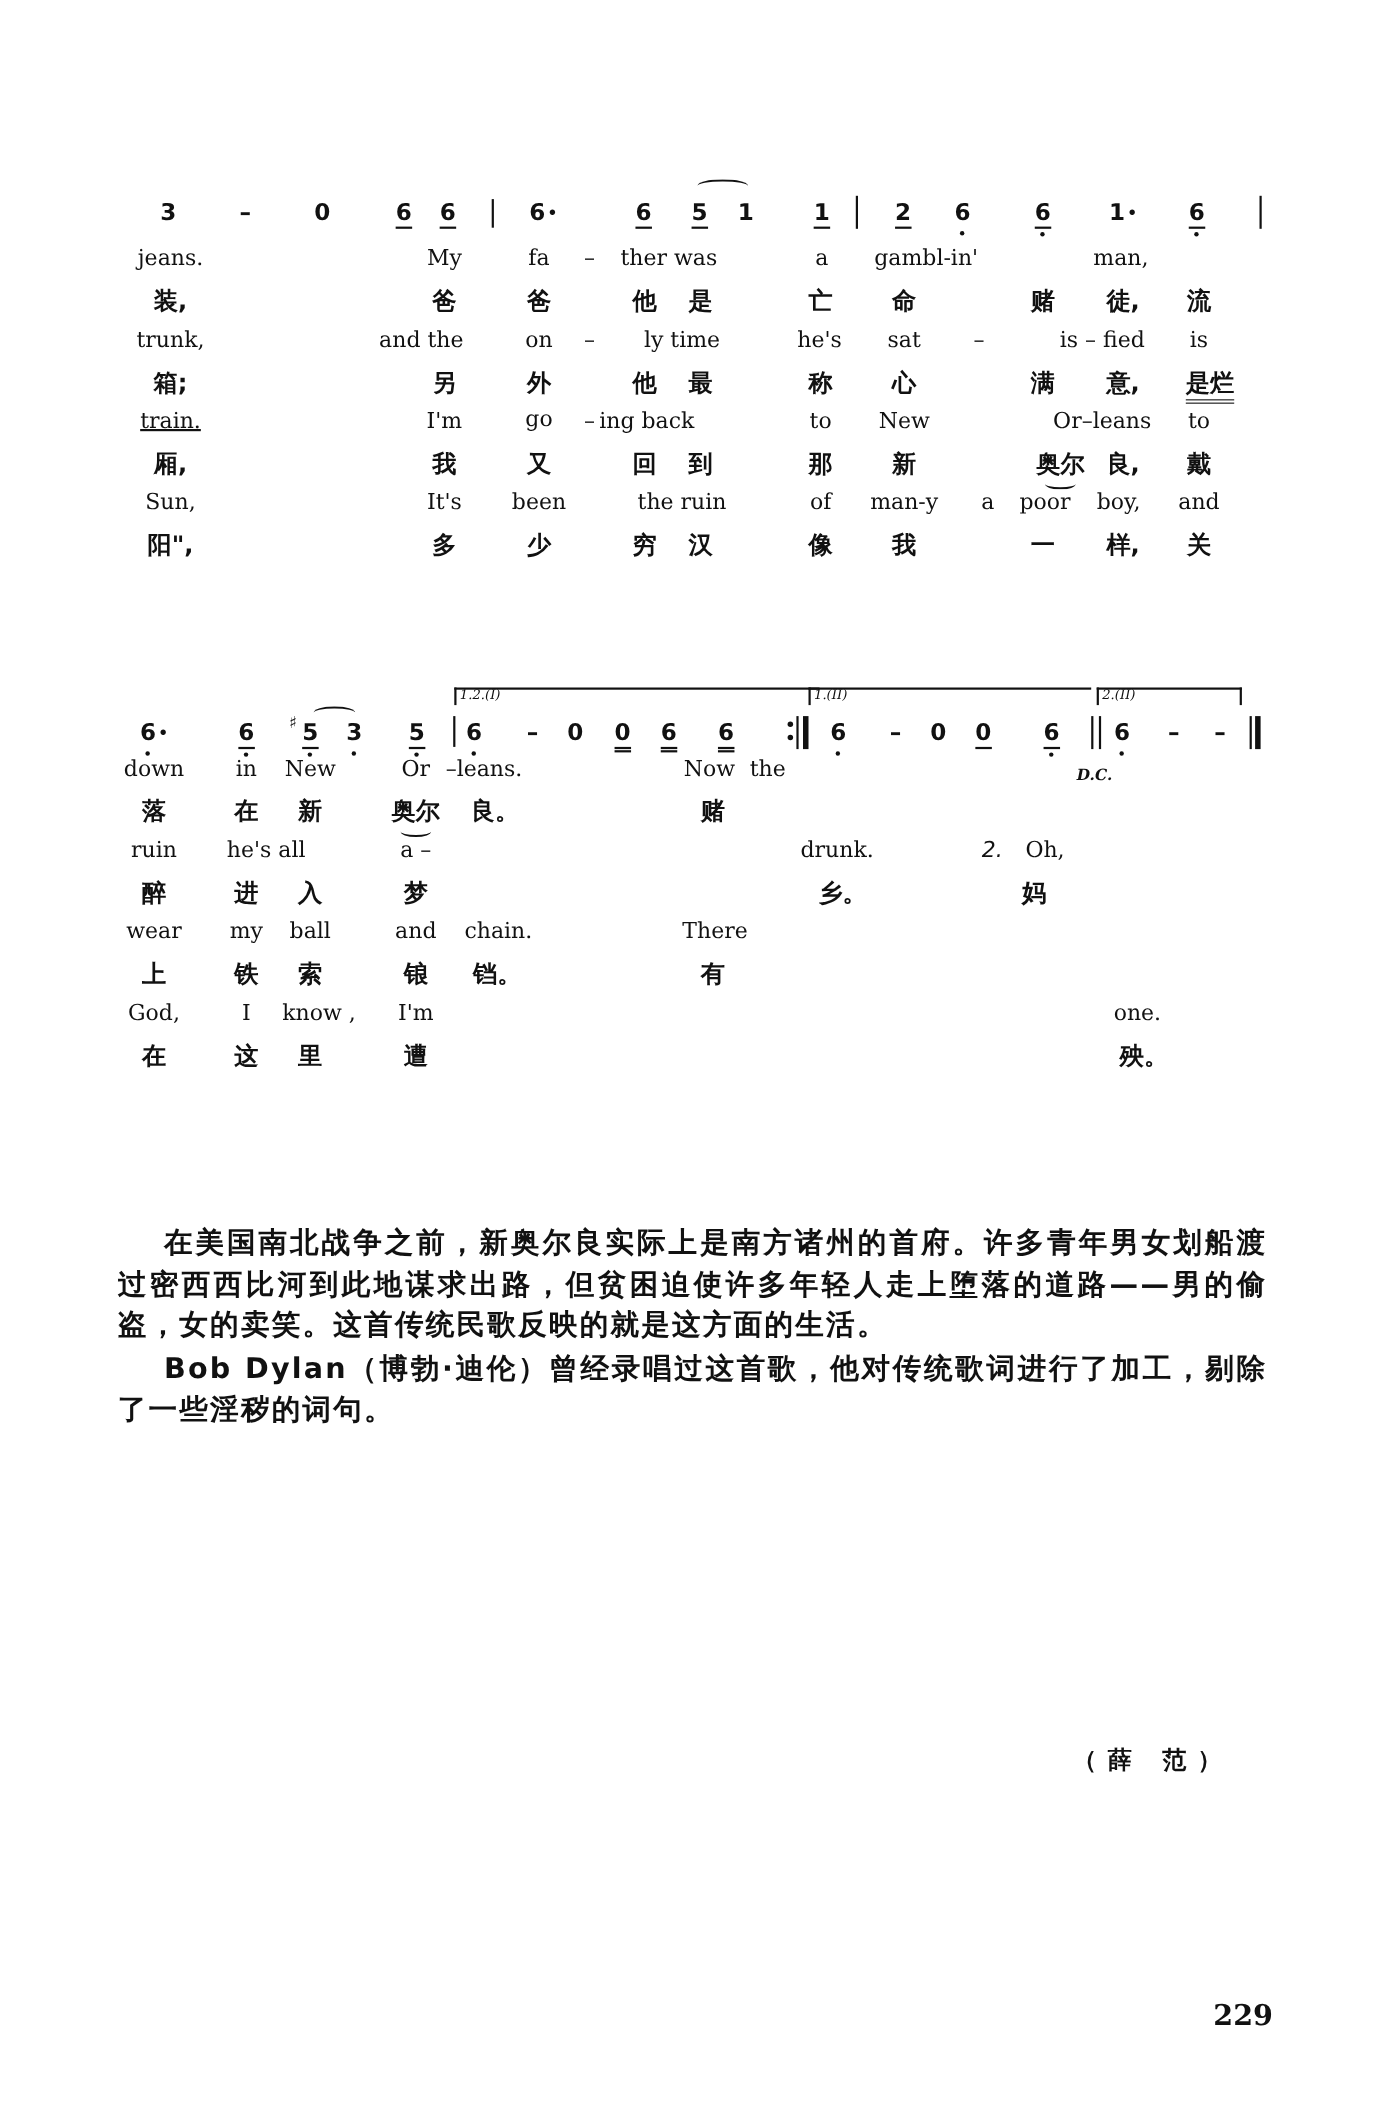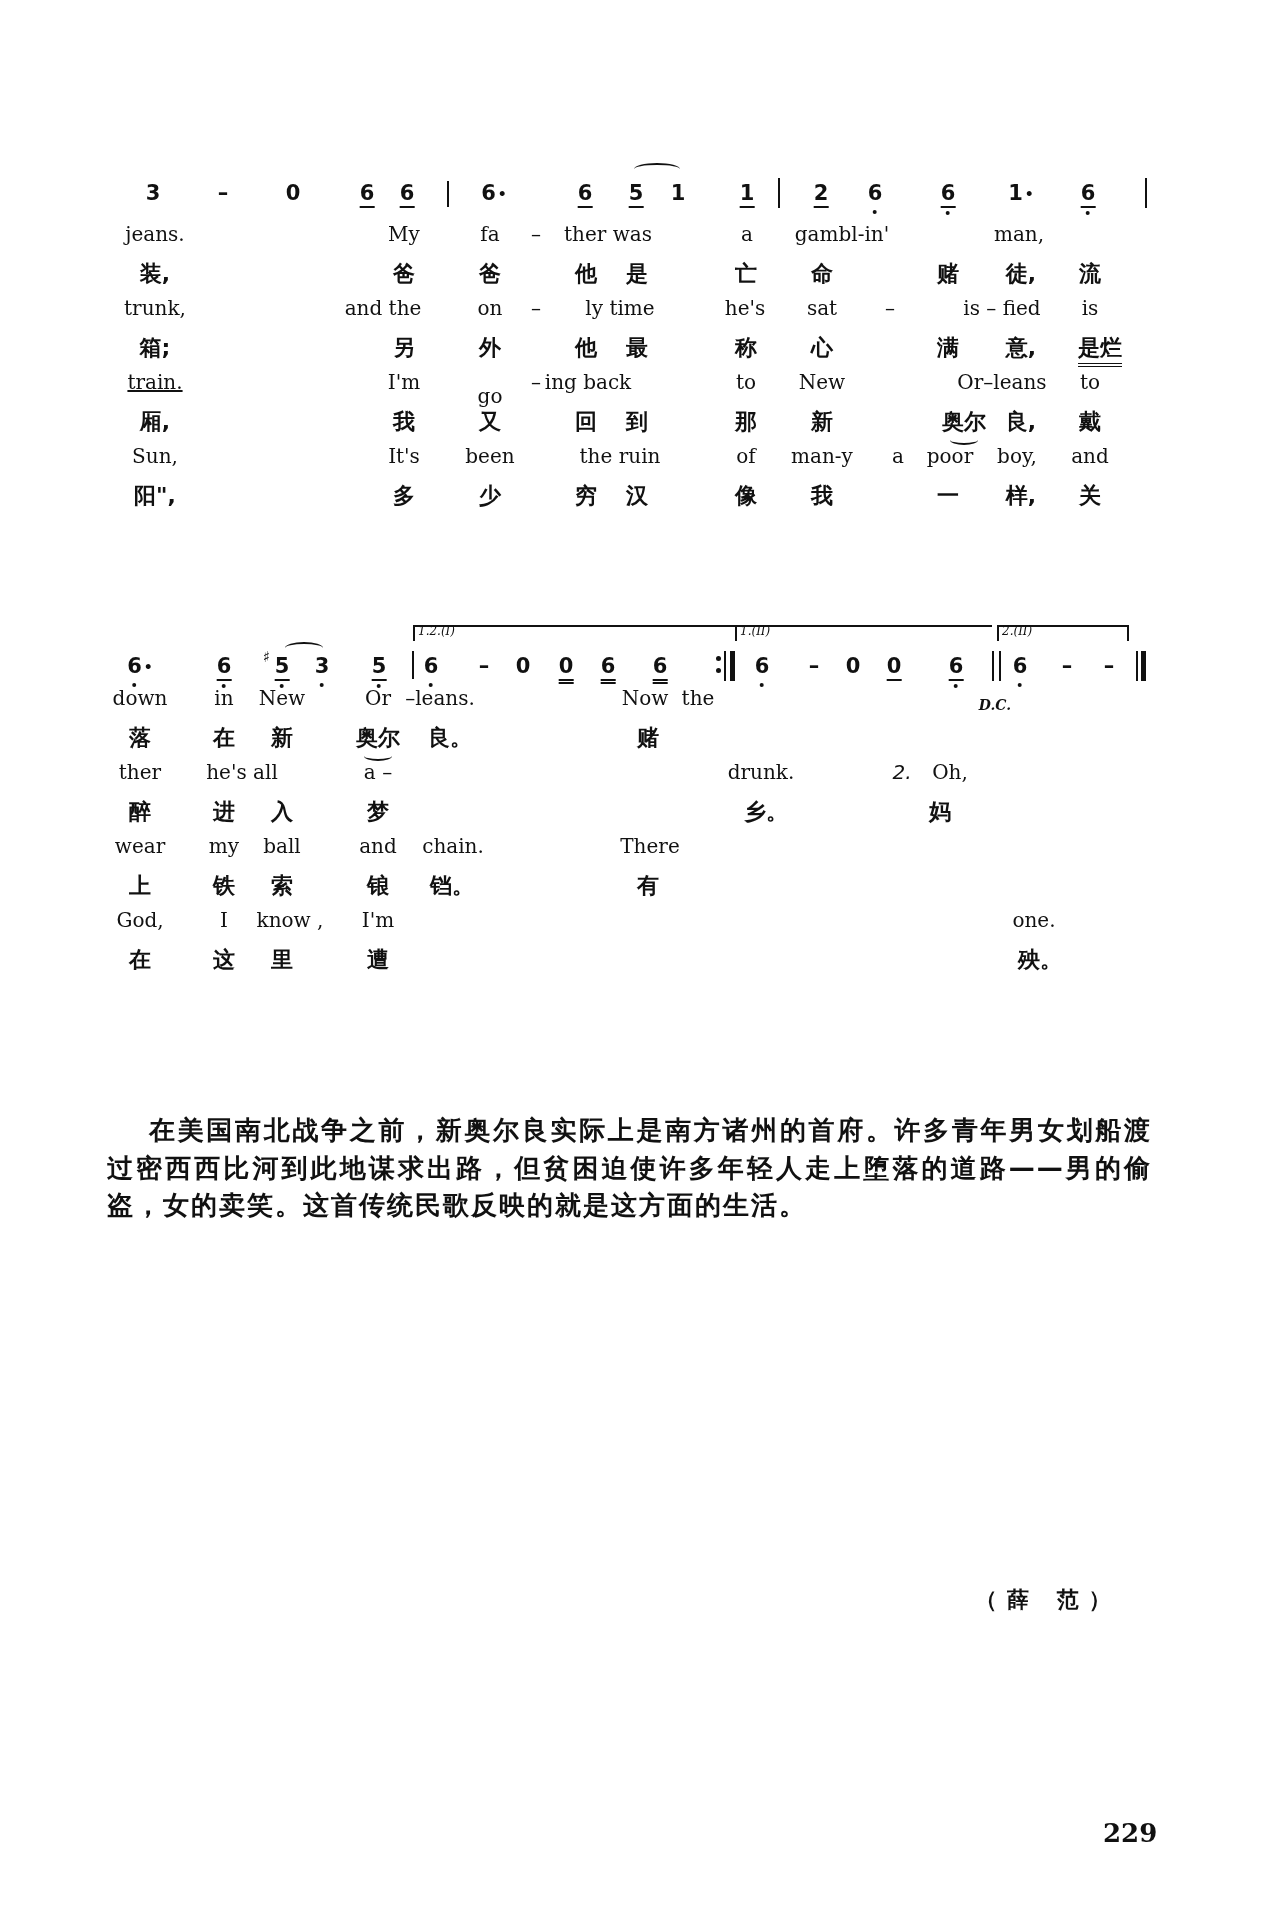--- a/index.html
+++ b/index.html
@@ -107,21 +107,21 @@
           <span class="cell lyric-zh" style="left: 490px; top: 333px;">外</span>
           <span class="cell lyric-zh" style="left: 586px; top: 333px;">他</span>
           <span class="cell lyric-zh" style="left: 637px; top: 333px;">最</span>
           <span class="cell lyric-zh" style="left: 746px; top: 333px;">称</span>
           <span class="cell lyric-zh" style="left: 822px; top: 333px;">心</span>
           <span class="cell lyric-zh" style="left: 948px; top: 333px;">满</span>
           <span class="cell lyric-zh" style="left: 1021px; top: 333px;">意,</span>
           <span class="cell lyric-zh underline-double" style="left: 1100px; top: 333px;">是烂</span>
           <span class="cell lyric-en" style="left: 155px; top: 370px; text-decoration: underline;">train.</span>
           <span class="cell lyric-en" style="left: 404px; top: 370px;">I'm</span>
-          <span class="cell lyric-en" style="left: 490px; top: 384px;">go</span>
+          <span class="cell lyric-en" style="left: 490px; top: 368px;">go</span>
           <span class="cell lyric-en" style="left: 536px; top: 370px;">–</span>
           <span class="cell lyric-en" style="left: 588px; top: 370px;">ing back</span>
           <span class="cell lyric-en" style="left: 746px; top: 370px;">to</span>
           <span class="cell lyric-en" style="left: 822px; top: 370px;">New</span>
           <span class="cell lyric-en" style="left: 1002px; top: 370px;">Or–leans</span>
           <span class="cell lyric-en" style="left: 1090px; top: 370px;">to</span>
           <span class="cell lyric-zh" style="left: 155px; top: 407px;">厢,</span>
           <span class="cell lyric-zh" style="left: 404px; top: 407px;">我</span>
           <span class="cell lyric-zh" style="left: 490px; top: 407px;">又</span>
           <span class="cell lyric-zh" style="left: 586px; top: 407px;">回</span>
@@ -205,21 +205,21 @@
           <span class="cell lyric-en" style="left: 440px; top: 686px;">–leans.</span>
           <span class="cell lyric-en" style="left: 645px; top: 686px;">Now</span>
           <span class="cell lyric-en" style="left: 698px; top: 686px;">the</span>
           <span class="cell lyric-zh" style="left: 140px; top: 723px;">落</span>
           <span class="cell lyric-zh" style="left: 224px; top: 723px;">在</span>
           <span class="cell lyric-zh" style="left: 282px; top: 723px;">新</span>
           <span class="cell lyric-zh" style="left: 378px; top: 723px;">奥尔</span>
           <div class="slur-under" style="left: 364px; top: 751px; width: 28px;"></div>
           <span class="cell lyric-zh" style="left: 450px; top: 723px;">良。</span>
           <span class="cell lyric-zh" style="left: 648px; top: 723px;">赌</span>
-          <span class="cell lyric-en" style="left: 140px; top: 760px;">ther</span>
+          <span class="cell lyric-en" style="left: 140px; top: 760px;">ruin</span>
           <span class="cell lyric-en" style="left: 242px; top: 760px;">he's all</span>
           <span class="cell lyric-en" style="left: 378px; top: 760px;">a –</span>
           <span class="cell lyric-en" style="left: 761px; top: 760px;">drunk.</span>
           <span class="cell lyric-en verse-num" style="left: 902px; top: 760px;">2.</span>
           <span class="cell lyric-en" style="left: 950px; top: 760px;">Oh,</span>
           <span class="cell lyric-zh" style="left: 140px; top: 797px;">醉</span>
           <span class="cell lyric-zh" style="left: 224px; top: 797px;">进</span>
           <span class="cell lyric-zh" style="left: 282px; top: 797px;">入</span>
           <span class="cell lyric-zh" style="left: 378px; top: 797px;">梦</span>
           <span class="cell lyric-zh" style="left: 766px; top: 797px;">乡。</span>
@@ -245,17 +245,18 @@
           <span class="cell lyric-zh" style="left: 224px; top: 945px;">这</span>
           <span class="cell lyric-zh" style="left: 282px; top: 945px;">里</span>
           <span class="cell lyric-zh" style="left: 378px; top: 945px;">遭</span>
           <span class="cell lyric-zh" style="left: 1040px; top: 945px;">殃。</span>
         </div>
     </div>
   </div>
 
   <div class="prose">
     <p>在美国南北战争之前，新奥尔良实际上是南方诸州的首府。许多青年男女划船渡过密西西比河到此地谋求出路，但贫困迫使许多年轻人走上堕落的道路——男的偷盗，女的卖笑。这首传统民歌反映的就是这方面的生活。</p>
+    <p>Bob Dylan（博勃·迪伦）曾经录唱过这首歌，他对传统歌词进行了加工，剔除了一些淫秽的词句。</p>
   </div>
 
   <div class="author">（薛 范）</div>
   <div class="page-number">229</div>
 </div>
 
 </body></html>

